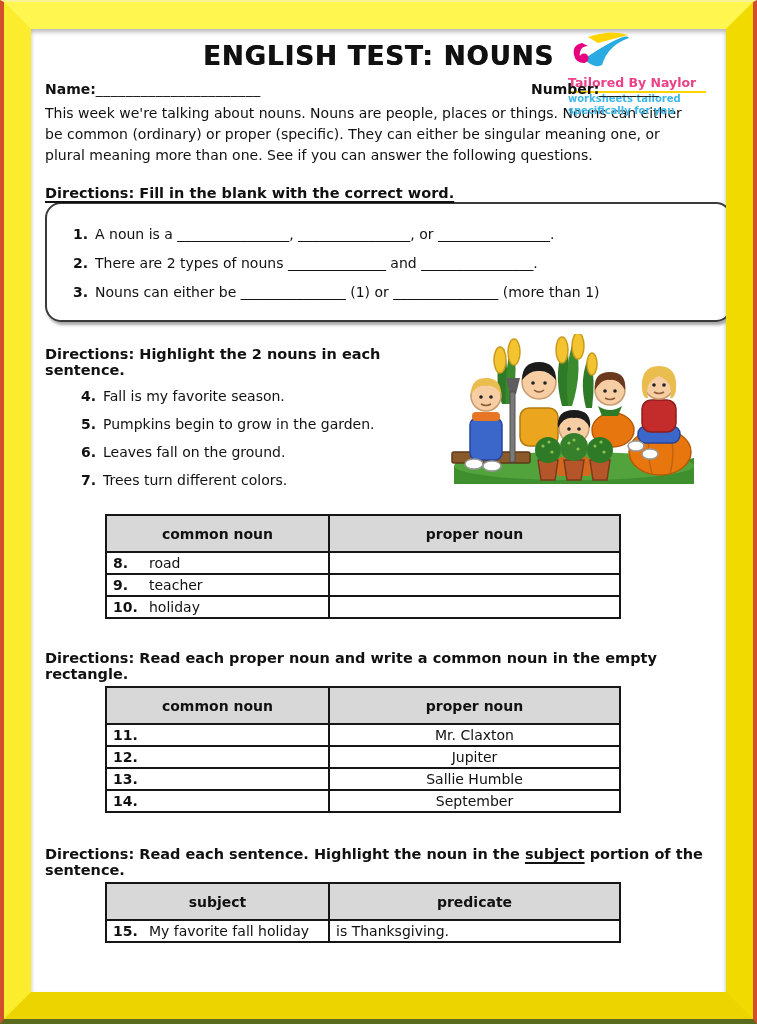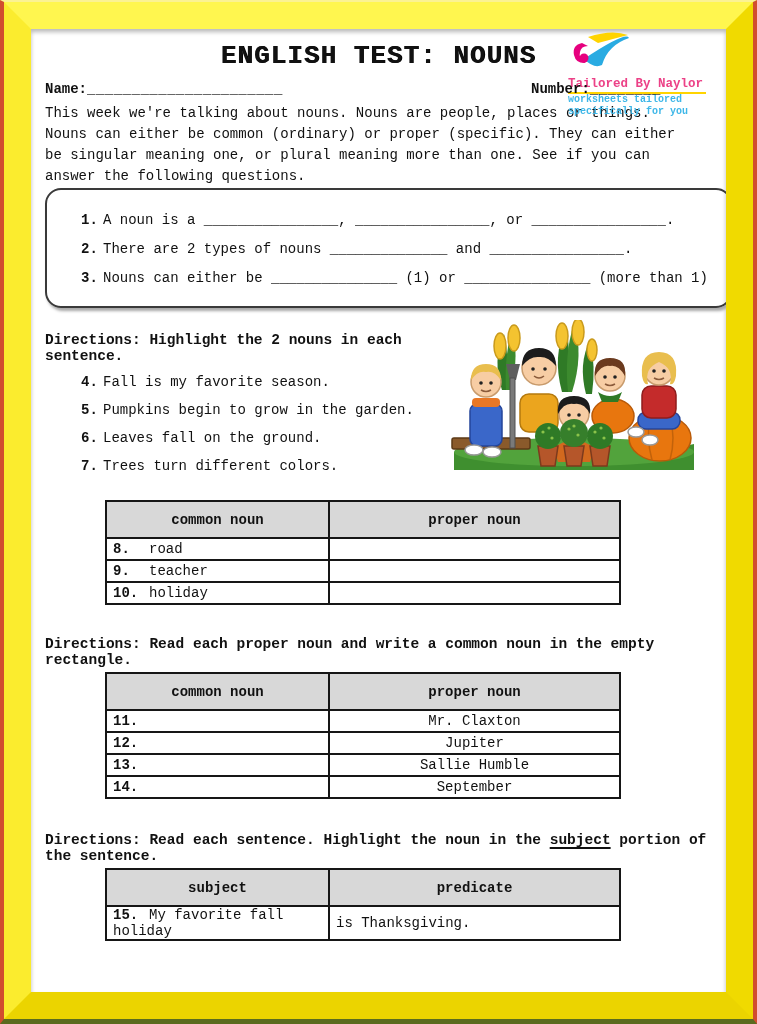--- a/index.html
+++ b/index.html
@@ -15,21 +15,20 @@
     background:#FFF200;
   }
   .frame {
     width:100%; height:100%;
     border:27px solid #FFF200;
     border-top-color:#FFF64F;
     border-left-color:#FBEC2E;
     border-right-color:#F0DA00;
     border-bottom-color:#EBD400;
     background:#fde047;
-    font-family:Liberation Mono, monospace;
   }
   .page {
     position:relative;
     width:100%; height:100%;
     background:#fff;
     box-shadow: inset 0 3px 4px rgba(0,0,0,0.28);
     padding:8px 14px 0 14px;
     overflow:hidden;
     font-size:14px; color:#111;
   }
@@ -57,21 +56,21 @@
   .dir { font-weight:bold; font-size:14.5px; }
   .dir-underline { text-decoration:underline; text-decoration-thickness:2px; text-underline-offset:3px; }
   .dir1 { margin-top:19px; }
 
   .qbox {
     margin-top:1px; width:687px;
     border:2px solid #3a3a3a; border-radius:16px;
     box-shadow:2px 3px 3px #a8a8a8;
     padding:11px 8px 9px 26px;
   }
-  .qline { margin:9px 8px; line-height:20px; }
+  .qline { margin:9px 0; line-height:20px; }
   .qnum { font-weight:bold; display:inline-block; min-width:22px; }
 
   .hl-section { margin-top:24px; display:flex; }
   .hl-left { width:405px; }
   .hl-items { margin-top:6px; padding-left:28px; }
   .hl-items .qline { margin:3px 8px; line-height:25px; }
   .clipart { margin-top:-12px; }
 
   .tbl-section { margin-top:0; }
   .sec3 { margin-top:18px; }
@@ -113,20 +112,21 @@
 
   <div class="name-row">
     <span>Name:</span><span class="blank">______________________</span>
     <span class="num-group">
       <span>Number:</span><span class="blank">________</span>
     </span>
   </div>
 
   <p class="intro">This week we're talking about nouns. Nouns are people, places or things. Nouns can either be common (ordinary) or proper (specific). They can either be singular meaning one, or plural meaning more than one. See if you can answer the following questions.</p>
 
+  <div class="dir dir-underline dir1">Directions: Fill in the blank with the correct word.</div>
 
   <div class="qbox">
     <div class="qline">
       <span class="qnum">1.</span><span>A noun is a ________________, ________________, or ________________.</span>
     </div>
     <div class="qline">
       <span class="qnum">2.</span><span>There are 2 types of nouns ______________ and ________________.</span>
     </div>
     <div class="qline">
       <span class="qnum">3.</span><span>Nouns can either be _______________ (1) or _______________ (more than 1)</span>

